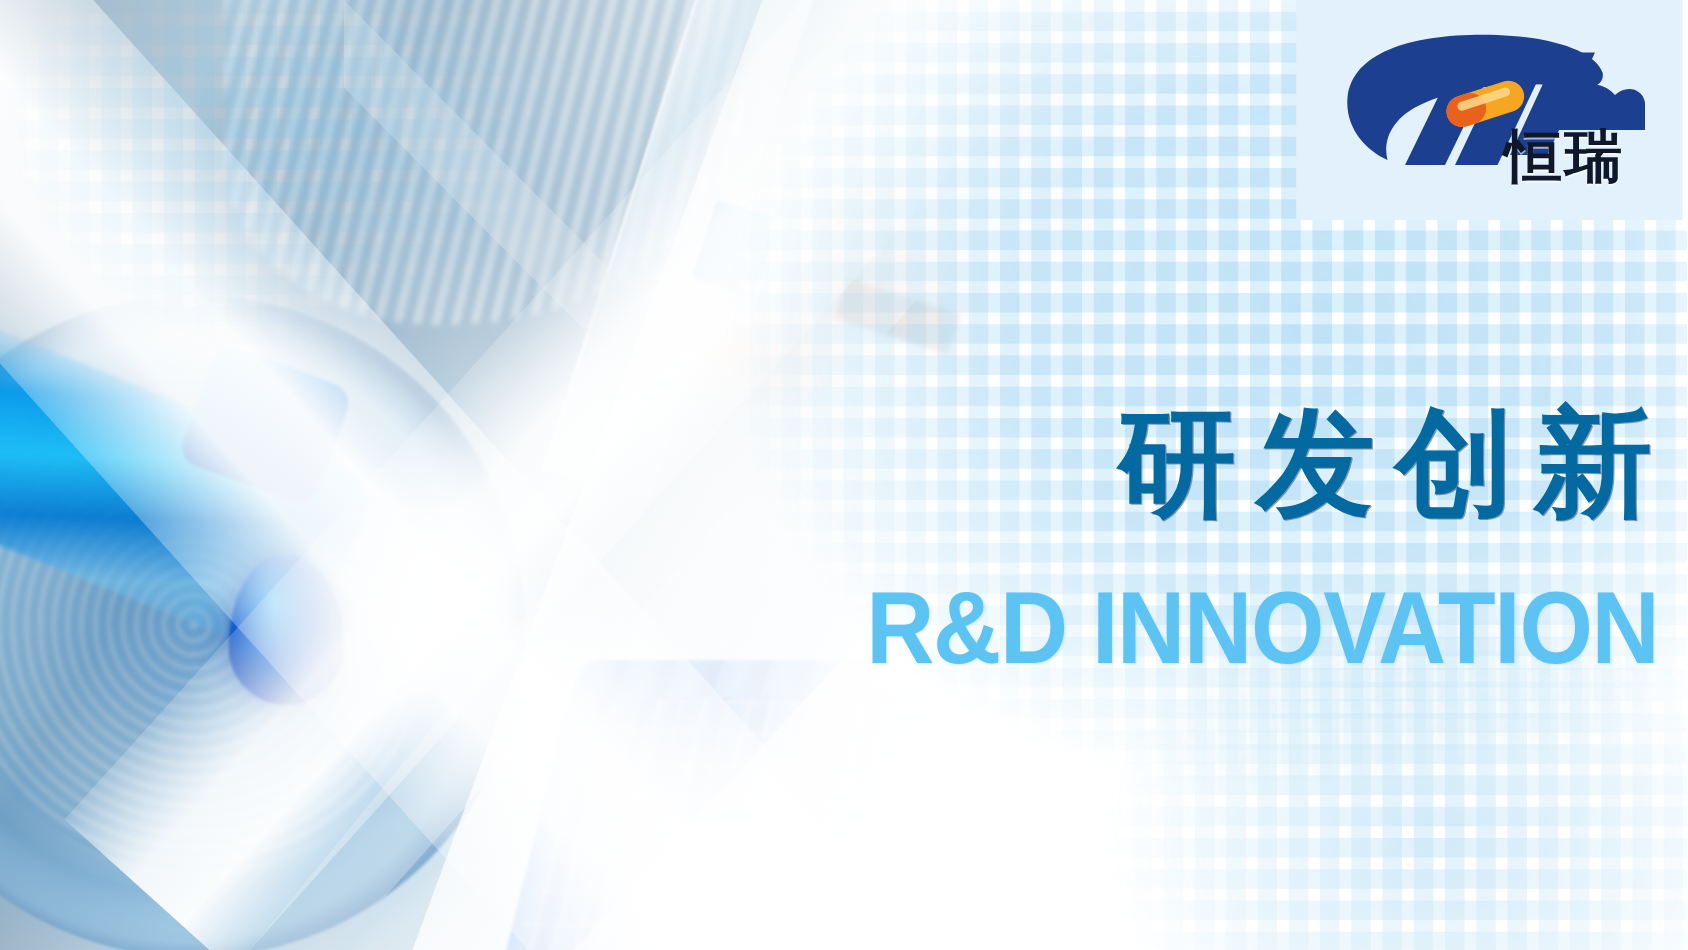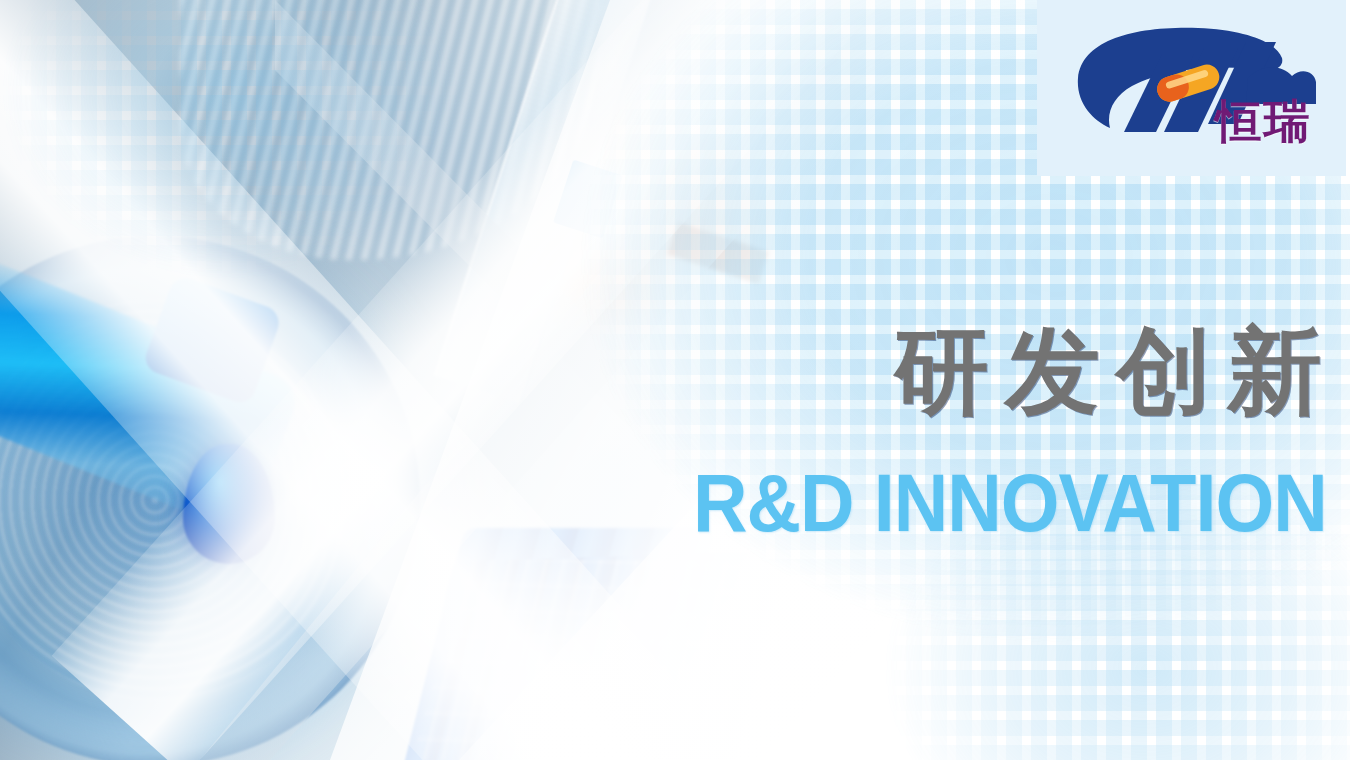--- a/index.html
+++ b/index.html
@@ -270,40 +270,40 @@
     position:absolute;left:1037px;top:0;width:313px;height:176px;
     background:#e2f1fb;
     border-right:4px solid #ffffff;
     display:flex;align-items:center;justify-content:center;
     overflow:hidden;
   }
   #logo-panel .logo-wrap{
     position:relative;width:250px;height:128px;margin-left:6px;
   }
   .logo-cn{
-    position:absolute;right:8px;bottom:4px;
+    position:absolute;right:20px;bottom:4px;
     font-size:46px;font-weight:bold;letter-spacing:2px;
-    color:#701a75;
-    font-family:Liberation Mono, monospace;
+    color:#0f172a;
+    font-family:Liberation Sans, sans-serif;
     text-shadow:0 1px 0 rgba(255,255,255,.6);
     line-height:1;
   }
 
   
   #headline{
     position:absolute;left:742px;top:322px;width:600px;
     text-align:right;
   }
   .title-cn{
     display:block;
     font-family:"DejaVu Sans","Liberation Sans",sans-serif;
     font-size:95px;
     font-weight:bold;
     letter-spacing:16px;
-    color:#737373;
+    color:#0369a1;
     line-height:1.05;
     margin:0;
     padding-right:4px;
     text-shadow:1px 1px 0 rgba(15,40,95,.45);
     white-space:nowrap;
   }
   #subheadline{
     position:absolute;left:620px;top:462px;width:722px;
     text-align:center;
   }

